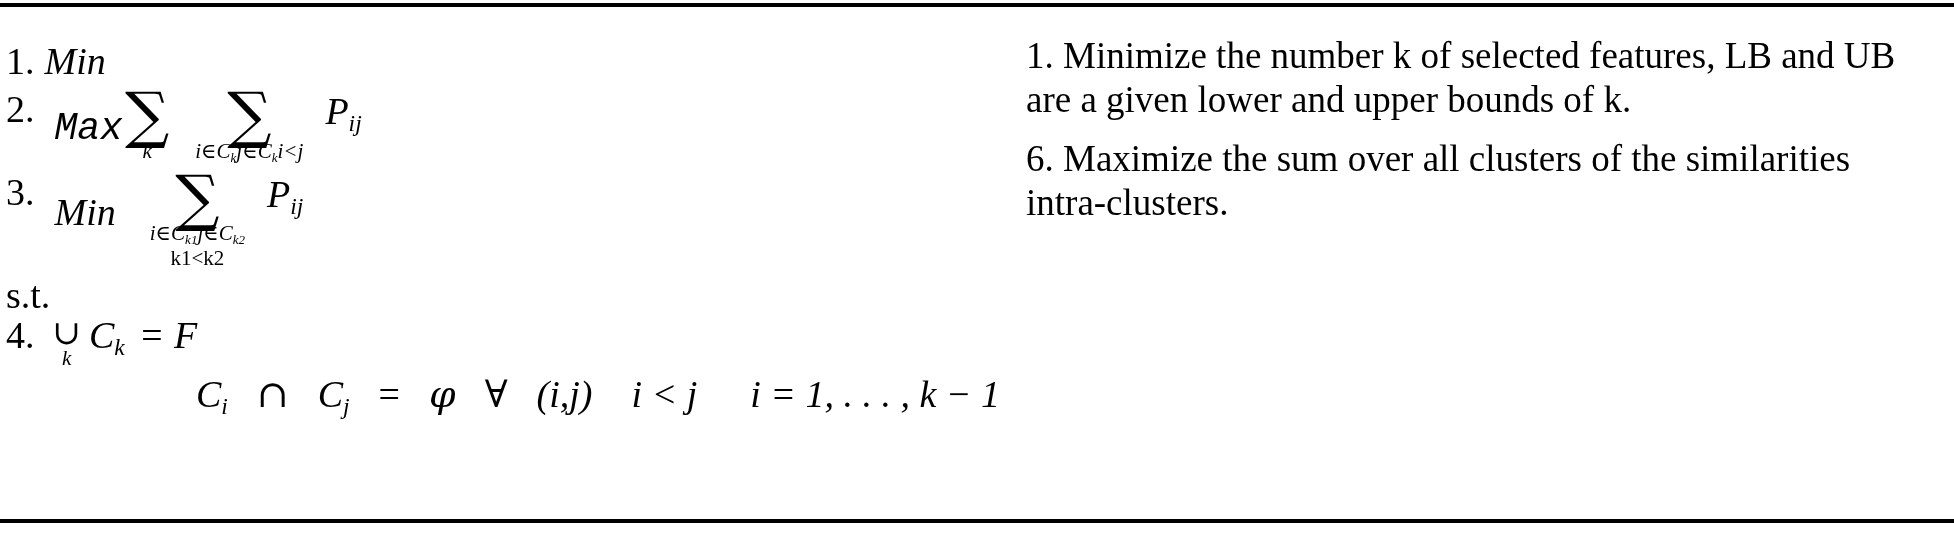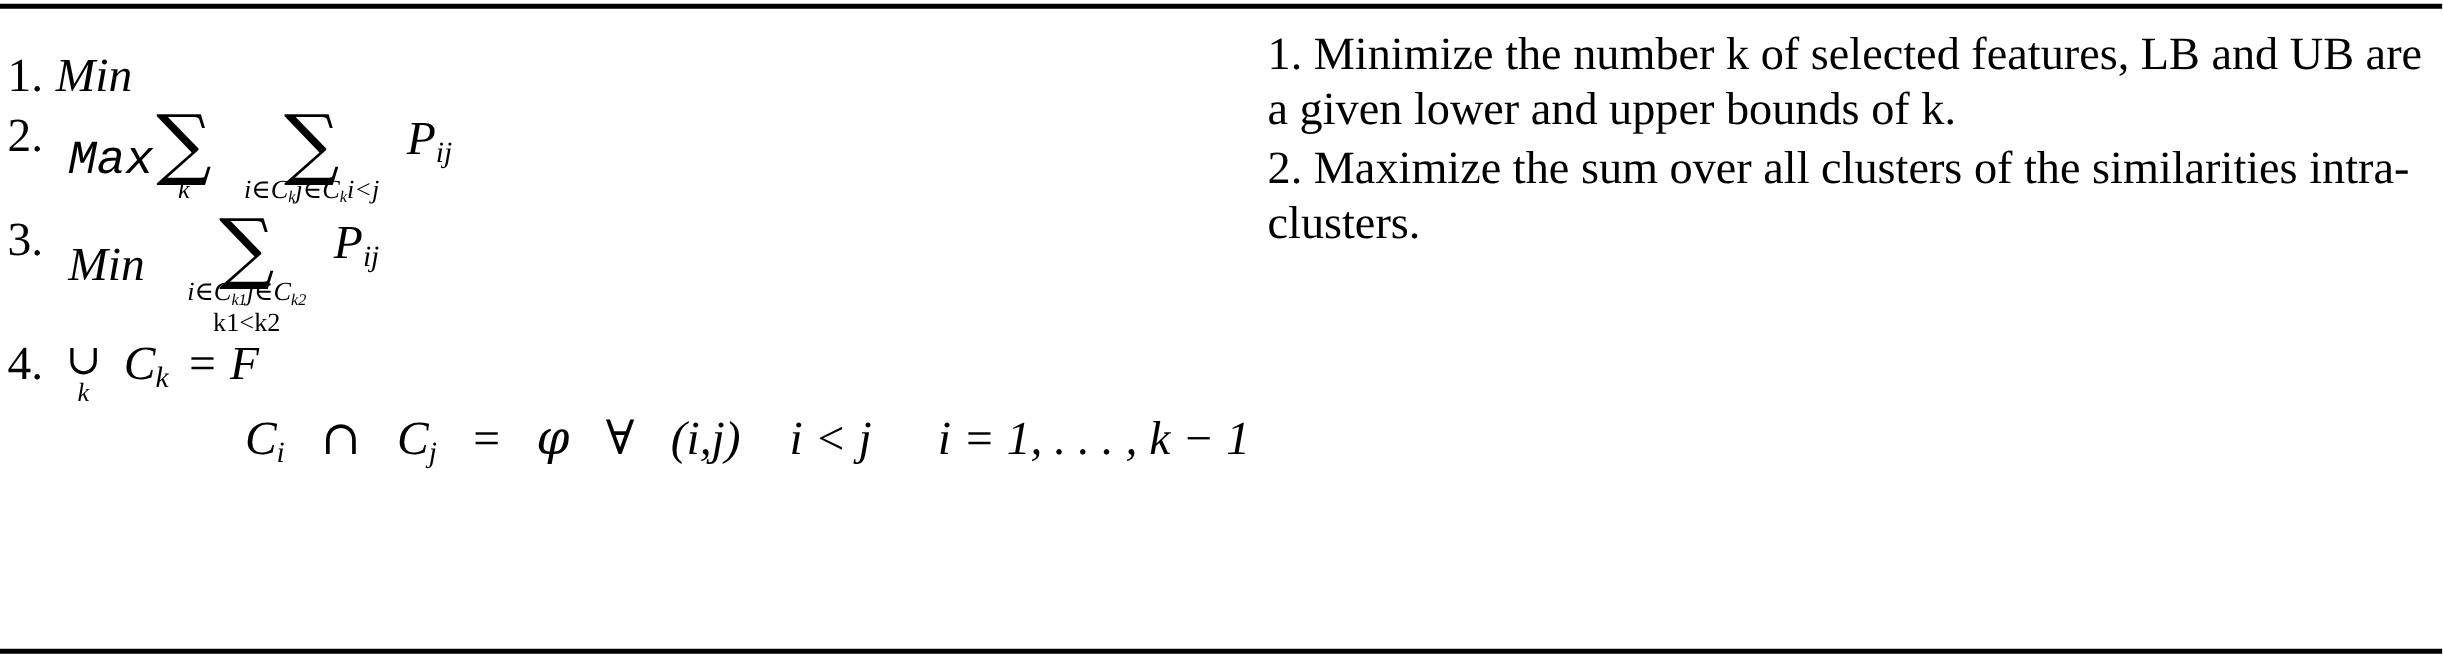--- a/index.html
+++ b/index.html
@@ -152,21 +152,21 @@
   
   .col-text {
     width: 954px;
     padding-left: 10px;
     padding-right: 10px;
     box-sizing: border-box;
     font-size: 37px;
     line-height: 1.18;
   }
   .col-text p {
-    margin: 4px;
+    margin: 16px;
     text-indent: 0;
   }
 </style>
 </head>
 <body>
 
 <div class="figure">
 
   <div class="rule rule-top"></div>
   <div class="rule rule-bottom"></div>
@@ -204,28 +204,29 @@
 
         <span class="stack" style="margin-left:34px;">
           <span class="op">∑</span>
           <span class="under1"><span>i∈C</span><span class="sub">k1</span><span>j∈C</span><span class="sub">k2</span></span>
           <span class="under2">k1&lt;k2</span>
         </span>
 
         <span class="pij"><span>P</span><span class="sub">ij</span></span>
       </div>
 
+      <div class="st-line">s.t.</div>
 
       <div class="row4">
         <span class="num" style="font-size:38px;">4.</span>
         <span class="cup-stack" style="margin-left:8px;">
           <span class="cupglyph">∪</span>
           <span class="cupsub">k</span>
         </span>
-        <span style="font-size:38px; font-style:italic; margin-left:16px;"><span>C</span><span class="sub">k</span></span>
+        <span style="font-size:38px; font-style:italic; margin-left:6px;"><span>C</span><span class="sub">k</span></span>
         <span style="font-size:38px; font-style:italic; margin-left:14px;">= F</span>
       </div>
 
       <div class="row5">
         <span style="font-style:italic;"><span>C</span><span class="sub">i</span></span>
         <span class="sp-s"></span>
         <span style="font-style:normal; font-family:'DejaVu Serif', serif;">∩</span>
         <span class="sp-s"></span>
         <span style="font-style:italic;"><span>C</span><span class="sub">j</span></span>
         <span class="sp-s"></span>
@@ -239,17 +240,17 @@
         <span class="sp-m"></span>
         <span style="font-style:italic;">i &lt; j</span>
         <span class="sp-l"></span>
         <span style="font-style:italic;">i = 1, . . . , k − 1</span>
       </div>
 
     </div>
 
     <div class="col-text">
       <p>1. Minimize the number k of selected features, LB and UB are a given lower and upper bounds of k.</p>
-      <p>2. Maximize the sum over all clusters of the similarities intra-clusters.</p>
+      <p>6. Maximize the sum over all clusters of the similarities intra-clusters.</p>
     </div>
 
   </div>
 </div>
 
 </body></html>

